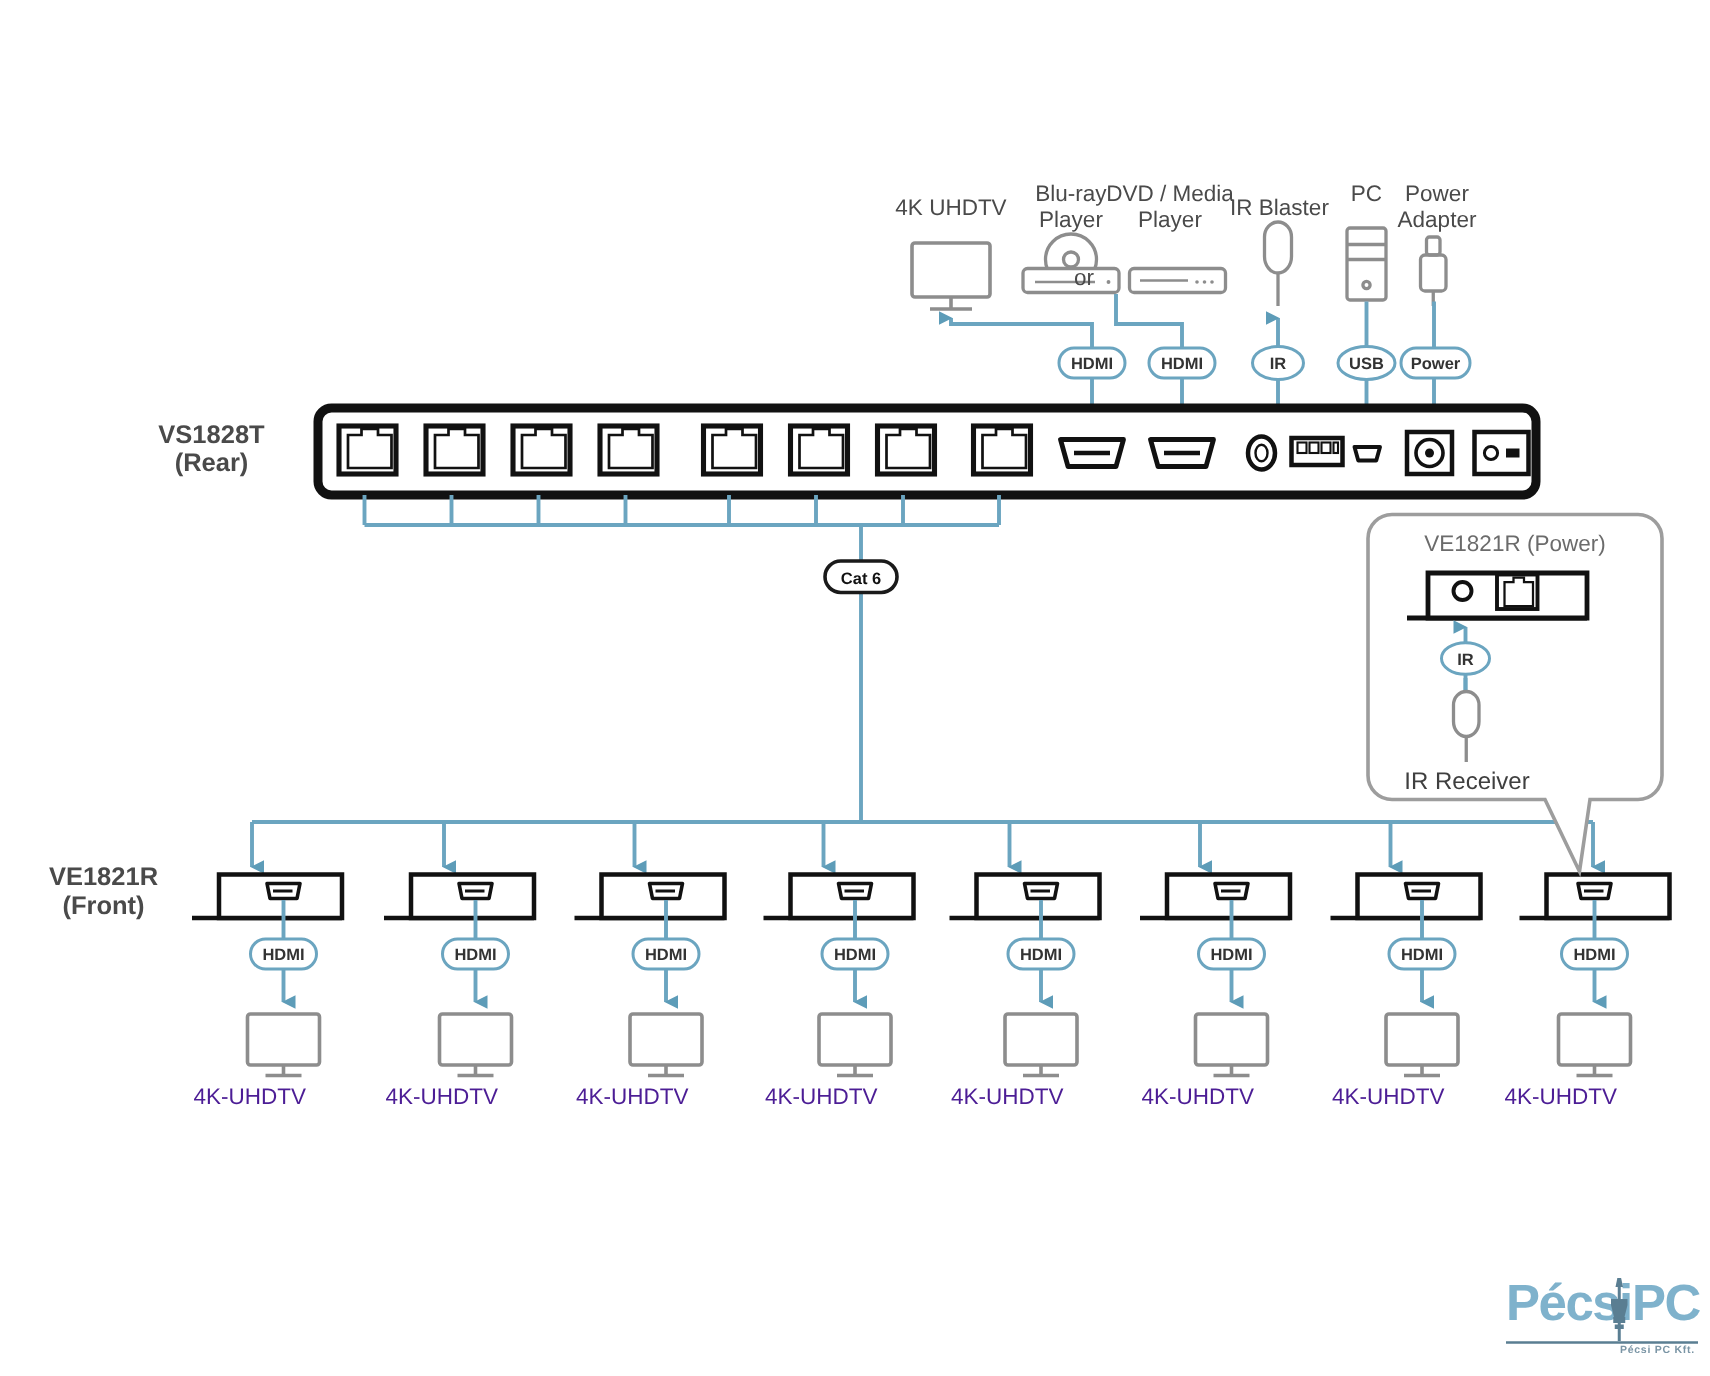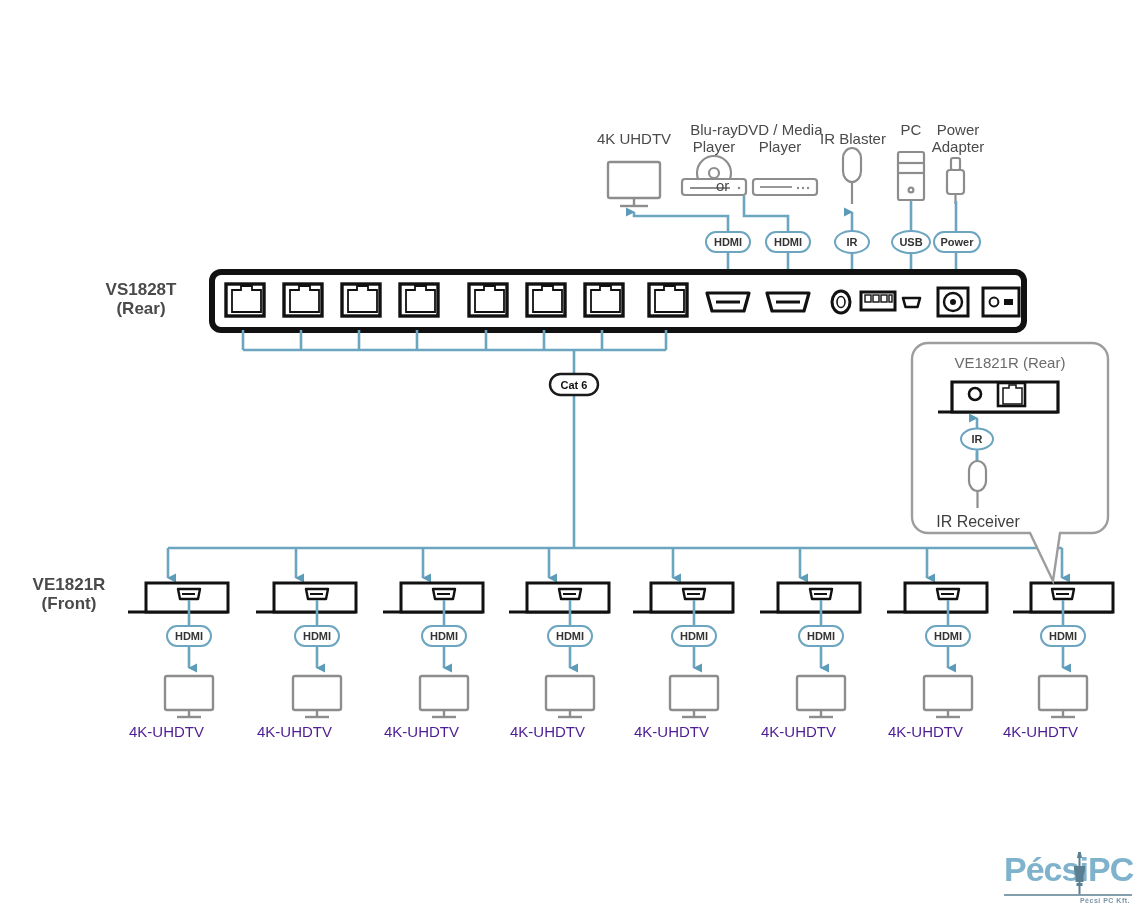--- a/index.html
+++ b/index.html
@@ -424,21 +424,21 @@
   <div class="txt lbl-src" style="left:881px;top:122px;width:60px;">PC</div>
   <div class="txt lbl-src" style="left:912px;top:122px;width:92px;">Power
 Adapter</div>
   <div class="txt lbl-or" style="left:716px;top:178px;">or</div>
 
   <div class="txt lbl-device" style="left:80px;top:280px;width:122px;">VS1828T
 (Rear)</div>
   <div class="txt lbl-device" style="left:10px;top:575px;width:118px;">VE1821R
 (Front)</div>
 
-  <div class="txt lbl-inset-title" style="left:918px;top:355px;width:184px;">VE1821R (Rear)</div>
+  <div class="txt lbl-inset-title" style="left:918px;top:355px;width:184px;">VE1821R (Power)</div>
   <div class="txt lbl-irrx" style="left:898px;top:513px;width:160px;">IR Receiver</div>
 
   <div class="txt lbl-tv" style="left:129px;top:724px;width:120px;">4K-UHDTV</div>
   <div class="txt lbl-tv" style="left:257px;top:724px;width:120px;">4K-UHDTV</div>
   <div class="txt lbl-tv" style="left:384px;top:724px;width:120px;">4K-UHDTV</div>
   <div class="txt lbl-tv" style="left:510px;top:724px;width:120px;">4K-UHDTV</div>
   <div class="txt lbl-tv" style="left:634px;top:724px;width:120px;">4K-UHDTV</div>
   <div class="txt lbl-tv" style="left:761px;top:724px;width:120px;">4K-UHDTV</div>
   <div class="txt lbl-tv" style="left:888px;top:724px;width:120px;">4K-UHDTV</div>
   <div class="txt lbl-tv" style="left:1003px;top:724px;width:120px;">4K-UHDTV</div>

